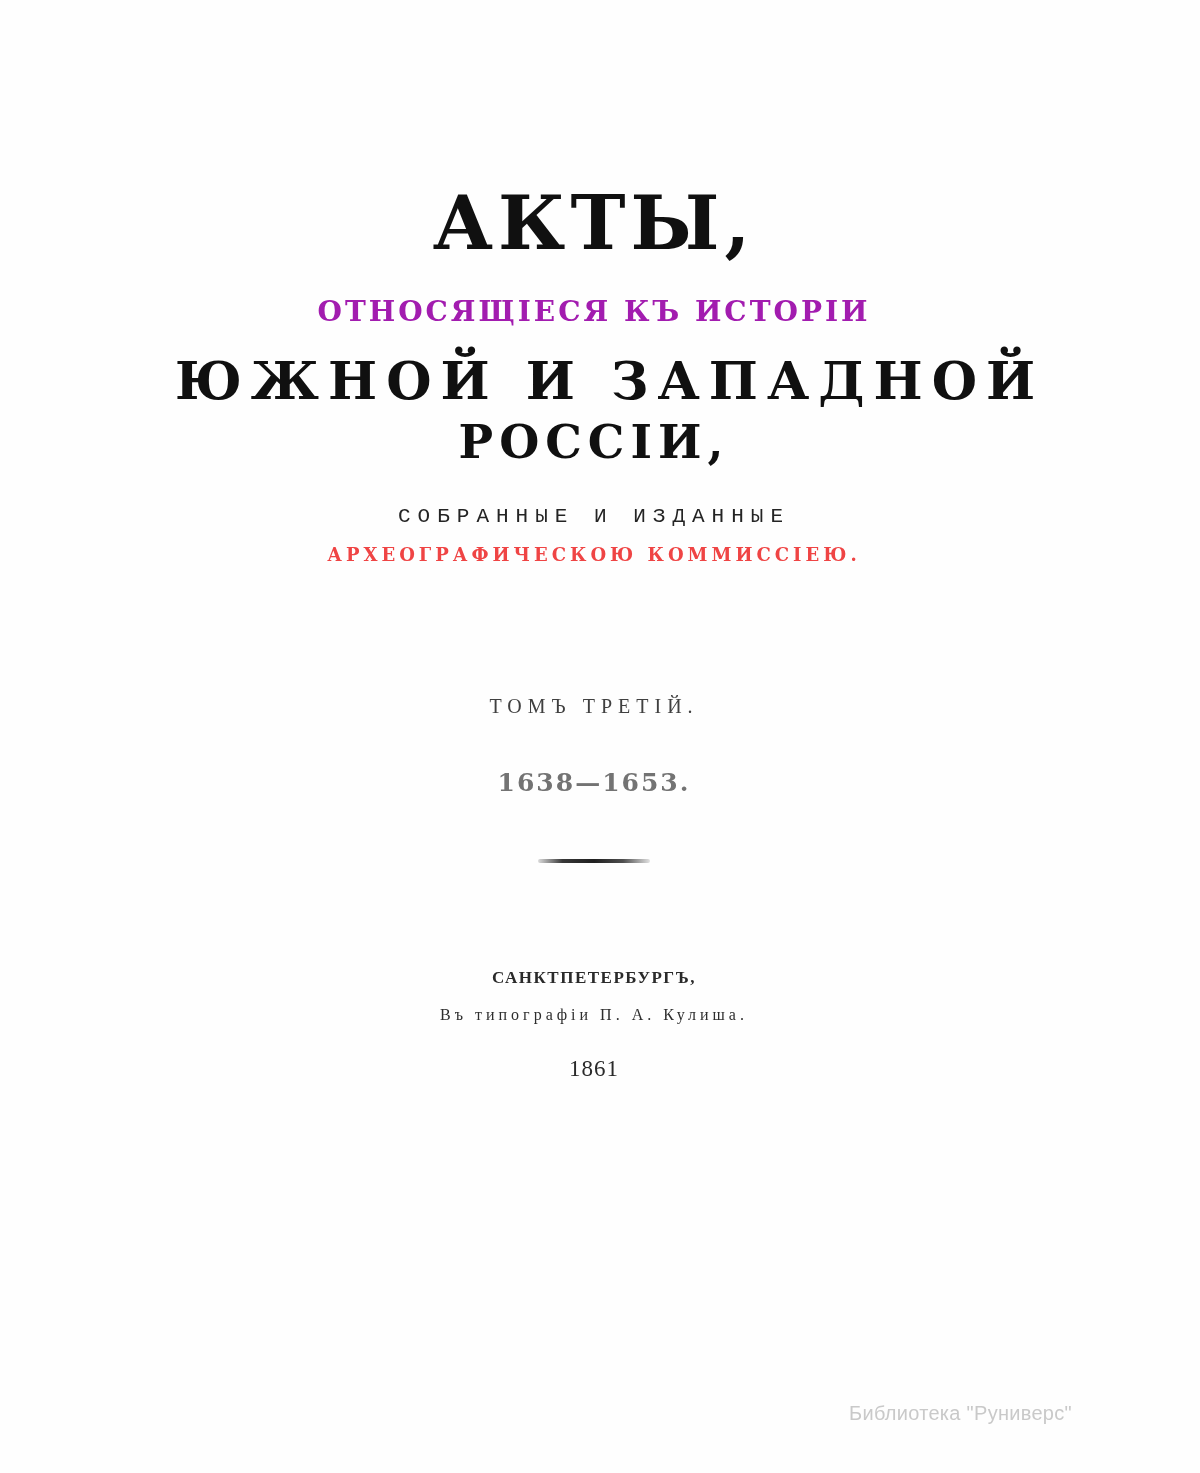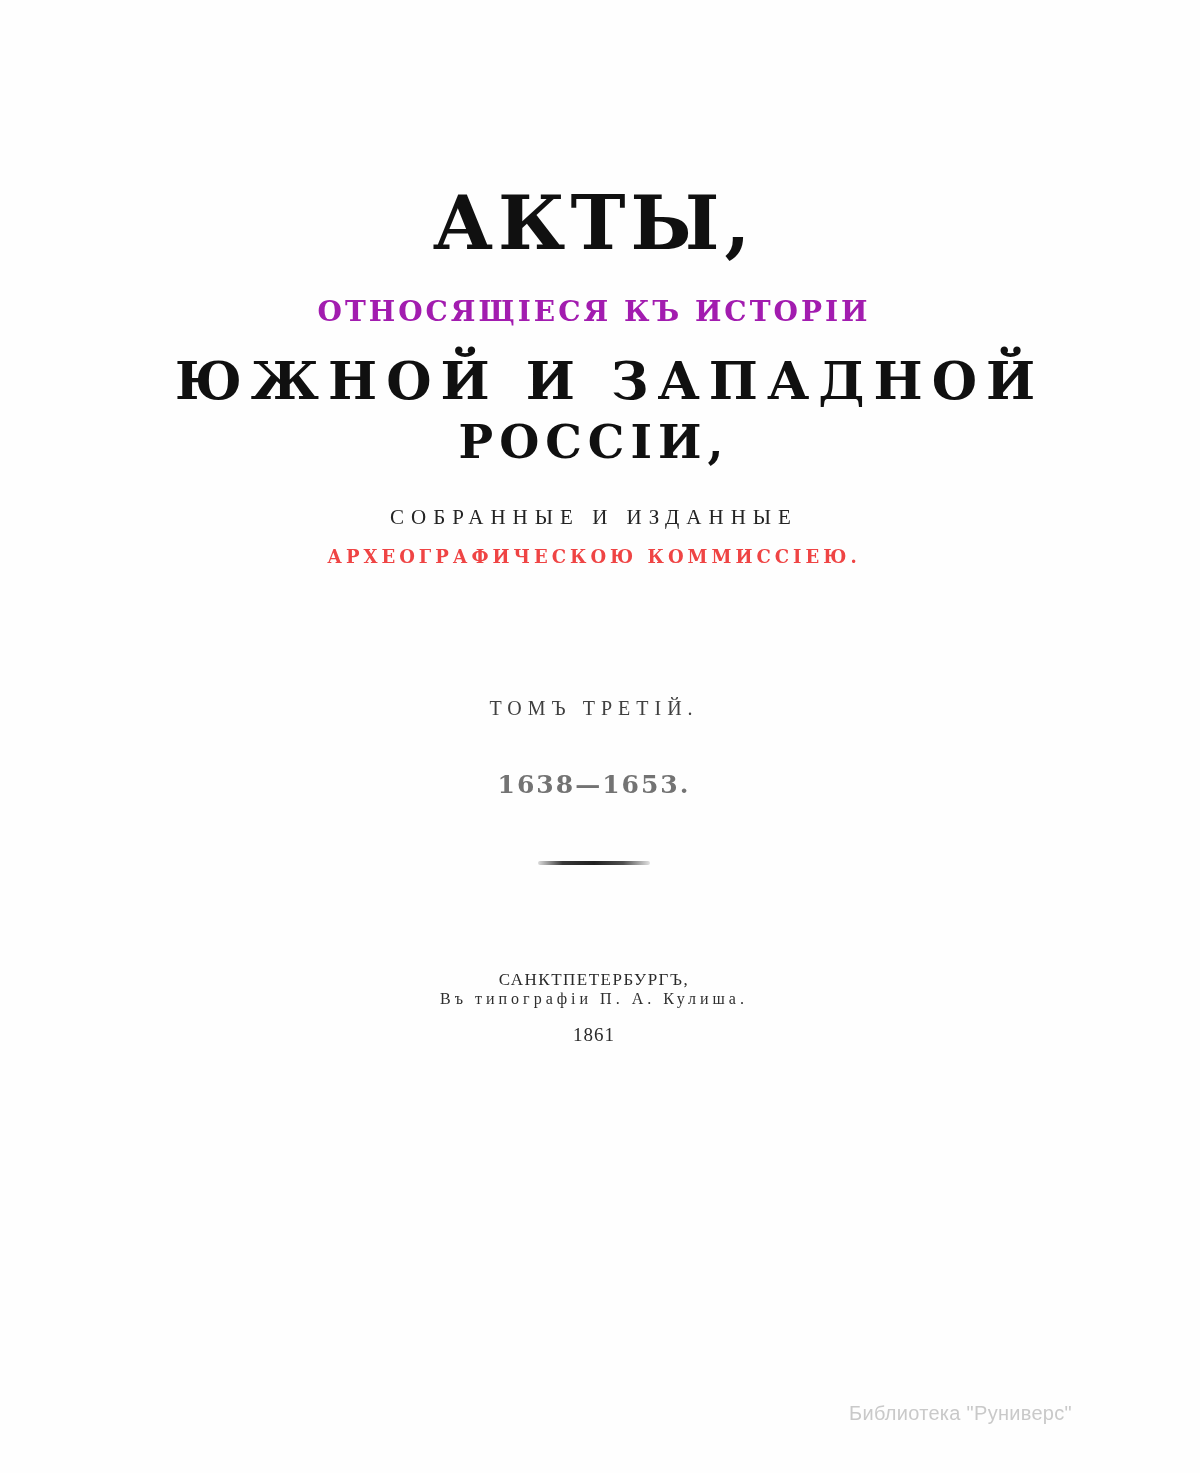--- a/index.html
+++ b/index.html
@@ -64,21 +64,21 @@
     margin-top: 4px;
     font-family: "DejaVu Serif", serif;
     font-weight: 700;
     font-size: 46px;
     letter-spacing: 6px;
     color: #101010;
   }
 
   .line-small1 {
     margin-top: 36px;
-    font-family: Liberation Serif, serif;
+    font-family: Liberation Mono, monospace;
     font-weight: 400;
     font-size: 21px;
     letter-spacing: 7px;
     color: #242424;
     text-align: center;
   }
 
   .line-small2 {
     margin-top: 16px;
     font-family: "DejaVu Serif", serif;
@@ -119,37 +119,38 @@
         rgba(20,20,20,0.85) 22%,
         rgba(20,20,20,0.95) 50%,
         rgba(20,20,20,0.75) 76%,
         rgba(20,20,20,0.12) 100%);
     border-radius: 2px;
   }
 
   .imprint-city {
     margin-top: 105px;
     font-family: "Liberation Serif", serif;
-    font-weight: 400;
+    font-weight: 700;
     font-size: 17px;
     letter-spacing: 1.5px;
     color: #2a2a2a;
   }
   .imprint-printer {
+    margin-top: 18px;
     font-family: "Liberation Serif", serif;
     font-weight: 400;
     font-size: 16px;
     letter-spacing: 4px;
     color: #2e2e2e;
   }
   .imprint-year {
-    margin-top: 16px;
-    font-family: "Liberation Serif", serif;
-    font-weight: 400;
-    font-size: 19px;
+    margin-top: 32px;
+    font-family: "Liberation Serif", serif;
+    font-weight: 400;
+    font-size: 23px;
     letter-spacing: 1px;
     color: #2a2a2a;
   }
 
   .watermark {
     position: absolute;
     right: 128px;
     bottom: 48px;
     font-family: "Liberation Sans", sans-serif;
     font-size: 20px;

